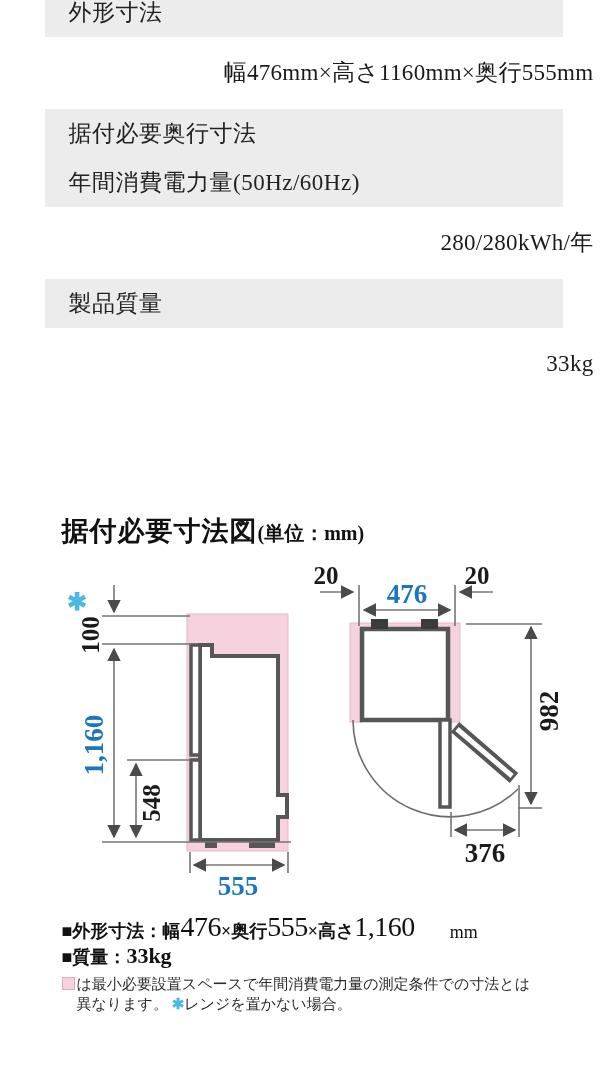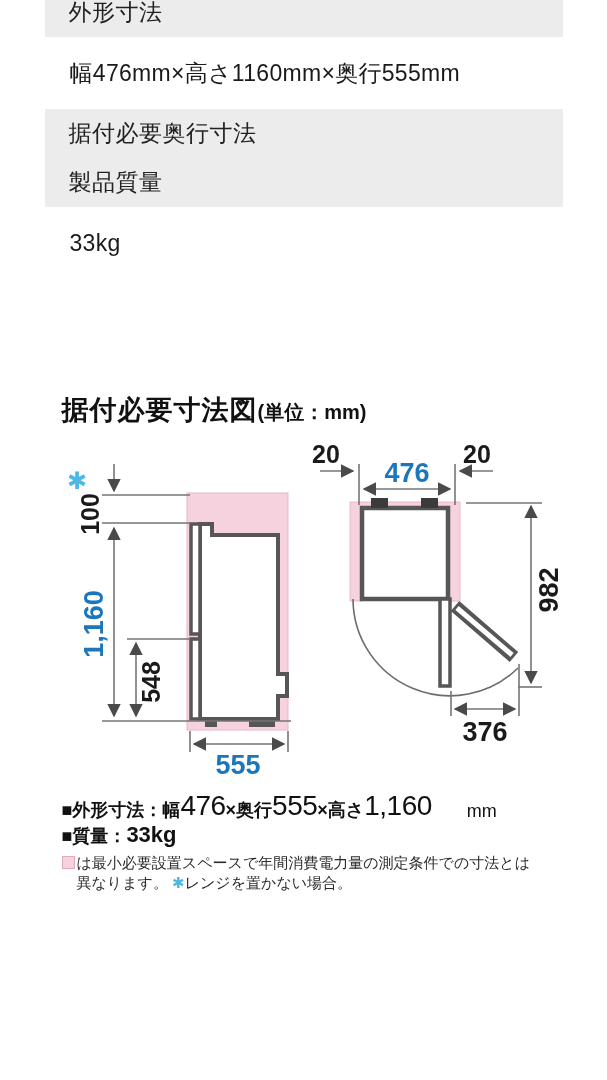--- a/index.html
+++ b/index.html
@@ -1,30 +1,30 @@
 <!DOCTYPE html>
 <html><head>
 <meta charset="utf-8">
 <style>
   * { margin:0; padding:0; box-sizing:border-box; }
   html,body { background:#ffffff; }
   body { font-family:"Liberation Sans","DejaVu Sans",sans-serif; color:#1f1f1f; }
-  .page { position:relative; width:580px; height:1080px; overflow:hidden; background:#fff; margin:0 auto; }
+  .page { position:relative; width:580px; height:1080px; overflow:hidden; background:#fff; margin:0 auto;font-family:Liberation Serif, serif; }
 
   
   .spec-table { width:100%; }
   .spec-label {
     margin:0 31px; height:49px; background:#ececec;
     display:flex; align-items:center; padding-left:24px;
     font-size:23px; color:#222; letter-spacing:0.5px;
   }
   .spec-label.first { margin-top:-12px; }
   .spec-value {
     height:72px; line-height:72px; padding-left:56px;
-    font-size:23px; color:#1a1a1a; letter-spacing:0.3px;
+    font-size:23px; color:#1a1a1a; letter-spacing:0.3px;text-align:right;
   }
 
   
   .diagram-title {
     margin-top:113px; padding-left:48px; height:37px;
     display:flex; align-items:baseline; color:#111;
   }
   .diagram-title .main { font-size:27px; font-weight:700; letter-spacing:1px; }
   .diagram-title .unit { font-size:20px; font-weight:700; }
   .diagram-svg { display:block; margin-top:9px; }
@@ -50,20 +50,24 @@
 
 <div class="page">
 
   <section class="spec-table">
     <div>
       <div class="spec-label first">外形寸法</div>
       <div class="spec-value">幅476mm×高さ1160mm×奥行555mm</div>
     </div>
     <div>
       <div class="spec-label">据付必要奥行寸法</div>
+    </div>
+    <div>
+      <div class="spec-label">年間消費電力量(50Hz/60Hz)</div>
+      <div class="spec-value">280/280kWh/年</div>
     </div>
     <div>
       <div class="spec-label">製品質量</div>
       <div class="spec-value">33kg</div>
     </div>
   </section>
 
   <div class="diagram-title">
     <span class="main">据付必要寸法図</span>
     <span class="unit">(単位：mm)</span>

